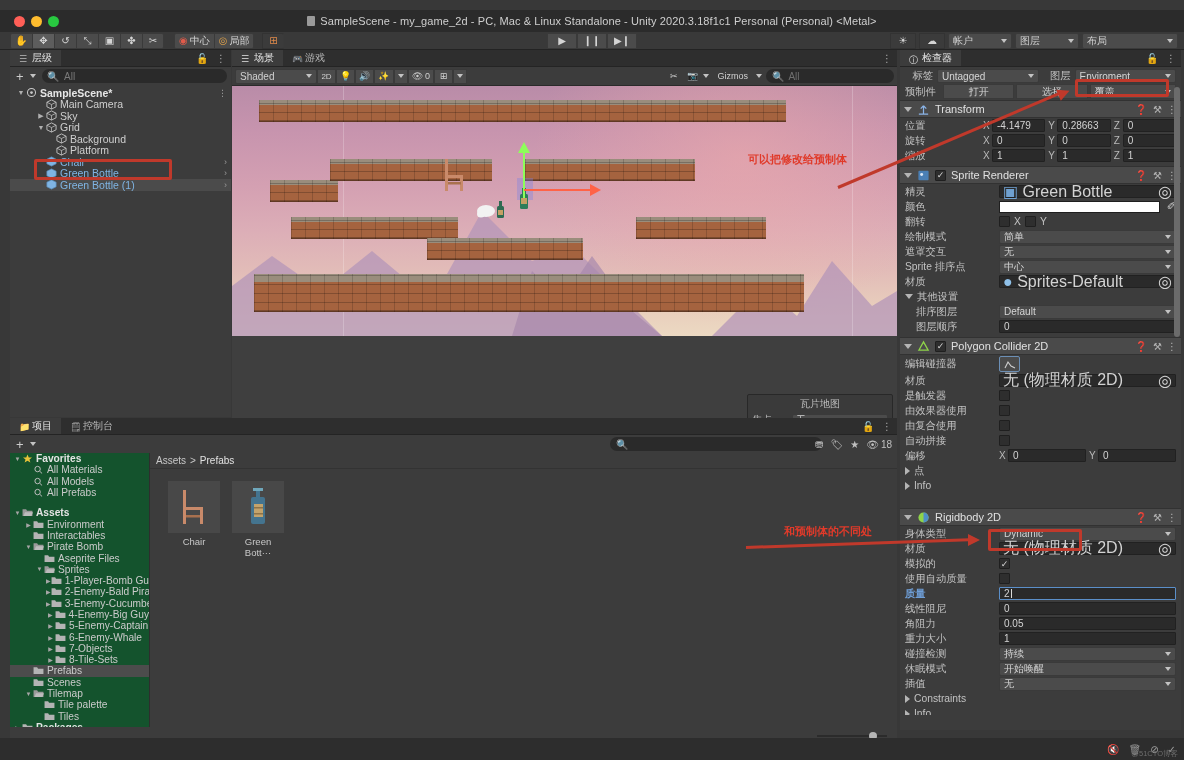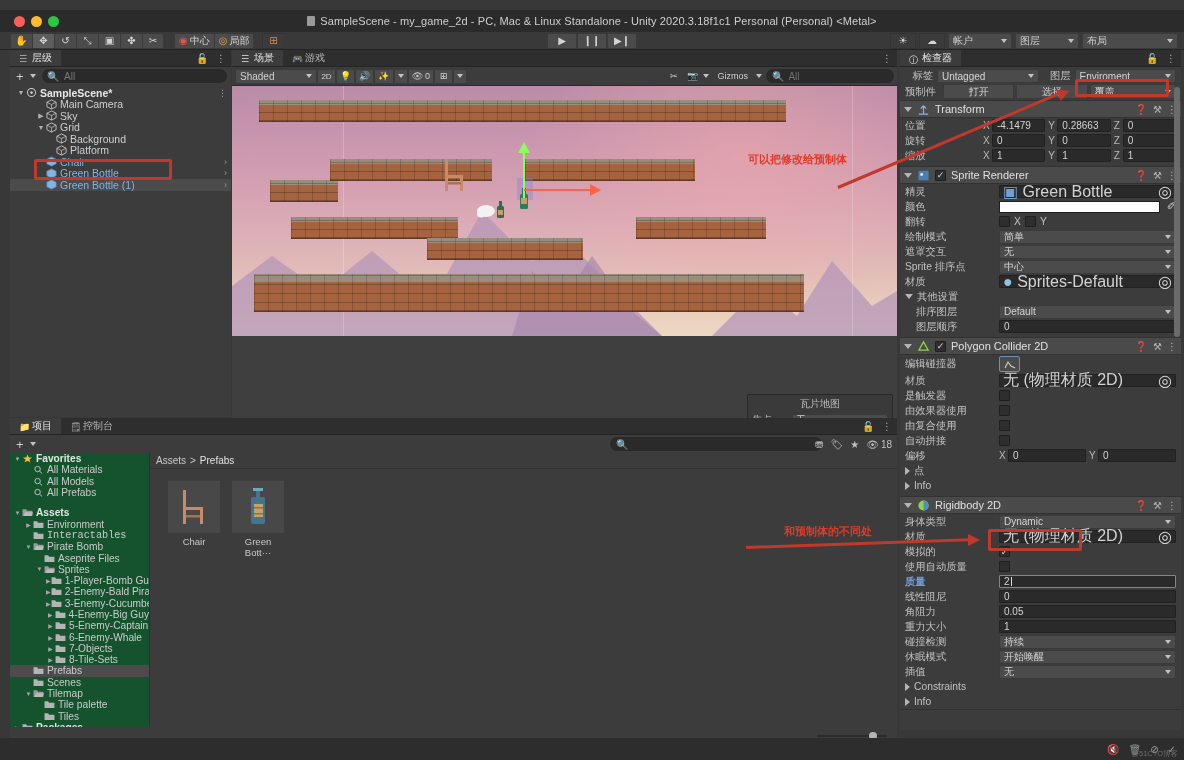--- a/index.html
+++ b/index.html
@@ -542,21 +542,21 @@
             </svg>
             <span style="font-weight: bold; color: rgb(228, 228, 228);">Assets</span>
           </div>
           <div class="trow" style="padding-left: 14px;">
             <span class="fold">▶</span>
             <svg class="folder" viewBox="0 0 12 10">
               <path d="M0.5 9 L0.5 1.5 L4.5 1.5 L5.5 3 L11.5 3 L11.5 9 Z" fill="#b4b4b4"></path>
             </svg>
             <span>Environment</span>
           </div>
-          <div class="trow" style="padding-left: 14px; font-family: Liberation Mono, monospace;">
+          <div class="trow" style="padding-left: 14px;">
             <span class="fold"></span>
             <svg class="folder" viewBox="0 0 12 10">
               <path d="M0.5 9 L0.5 1.5 L4.5 1.5 L5.5 3 L11.5 3 L11.5 9 Z" fill="#b4b4b4"></path>
             </svg>
             <span>Interactables</span>
           </div>
           <div class="trow" style="padding-left: 14px;">
             <span class="fold">▼</span>
             <svg class="folder" viewBox="0 0 12 10">
               <path d="M0.5 9 L0.5 1.5 L4.5 1.5 L5.5 3 L11.5 3 L11.5 9 Z" fill="#9a9a9a"></path>
@@ -958,21 +958,21 @@
       </div>
       <div class="subfold">
         <span class="fold-tri closed"></span>
         <span>点</span>
       </div>
       <div class="subfold">
         <span class="fold-tri closed"></span>
         <span>Info</span>
       </div>
 
-      <div class="comp-header" style="margin-top:3px;">
+      <div class="comp-header" style="margin-top:15px;">
         <span class="fold-tri"></span>
         <svg class="comp-ico" viewBox="0 0 14 14">
           <circle cx="7" cy="7" r="5.5" fill="#8fd44a"></circle>
             <path d="M7 1.5 A5.5 5.5 0 0 1 7 12.5 Z" fill="#4f8fc9"></path>
         </svg>
         <span class="comp-title">Rigidbody 2D</span>
         <span class="hdr-icons">
           <span>❓</span>
           <span>⚒</span>
           <span>⋮</span>

